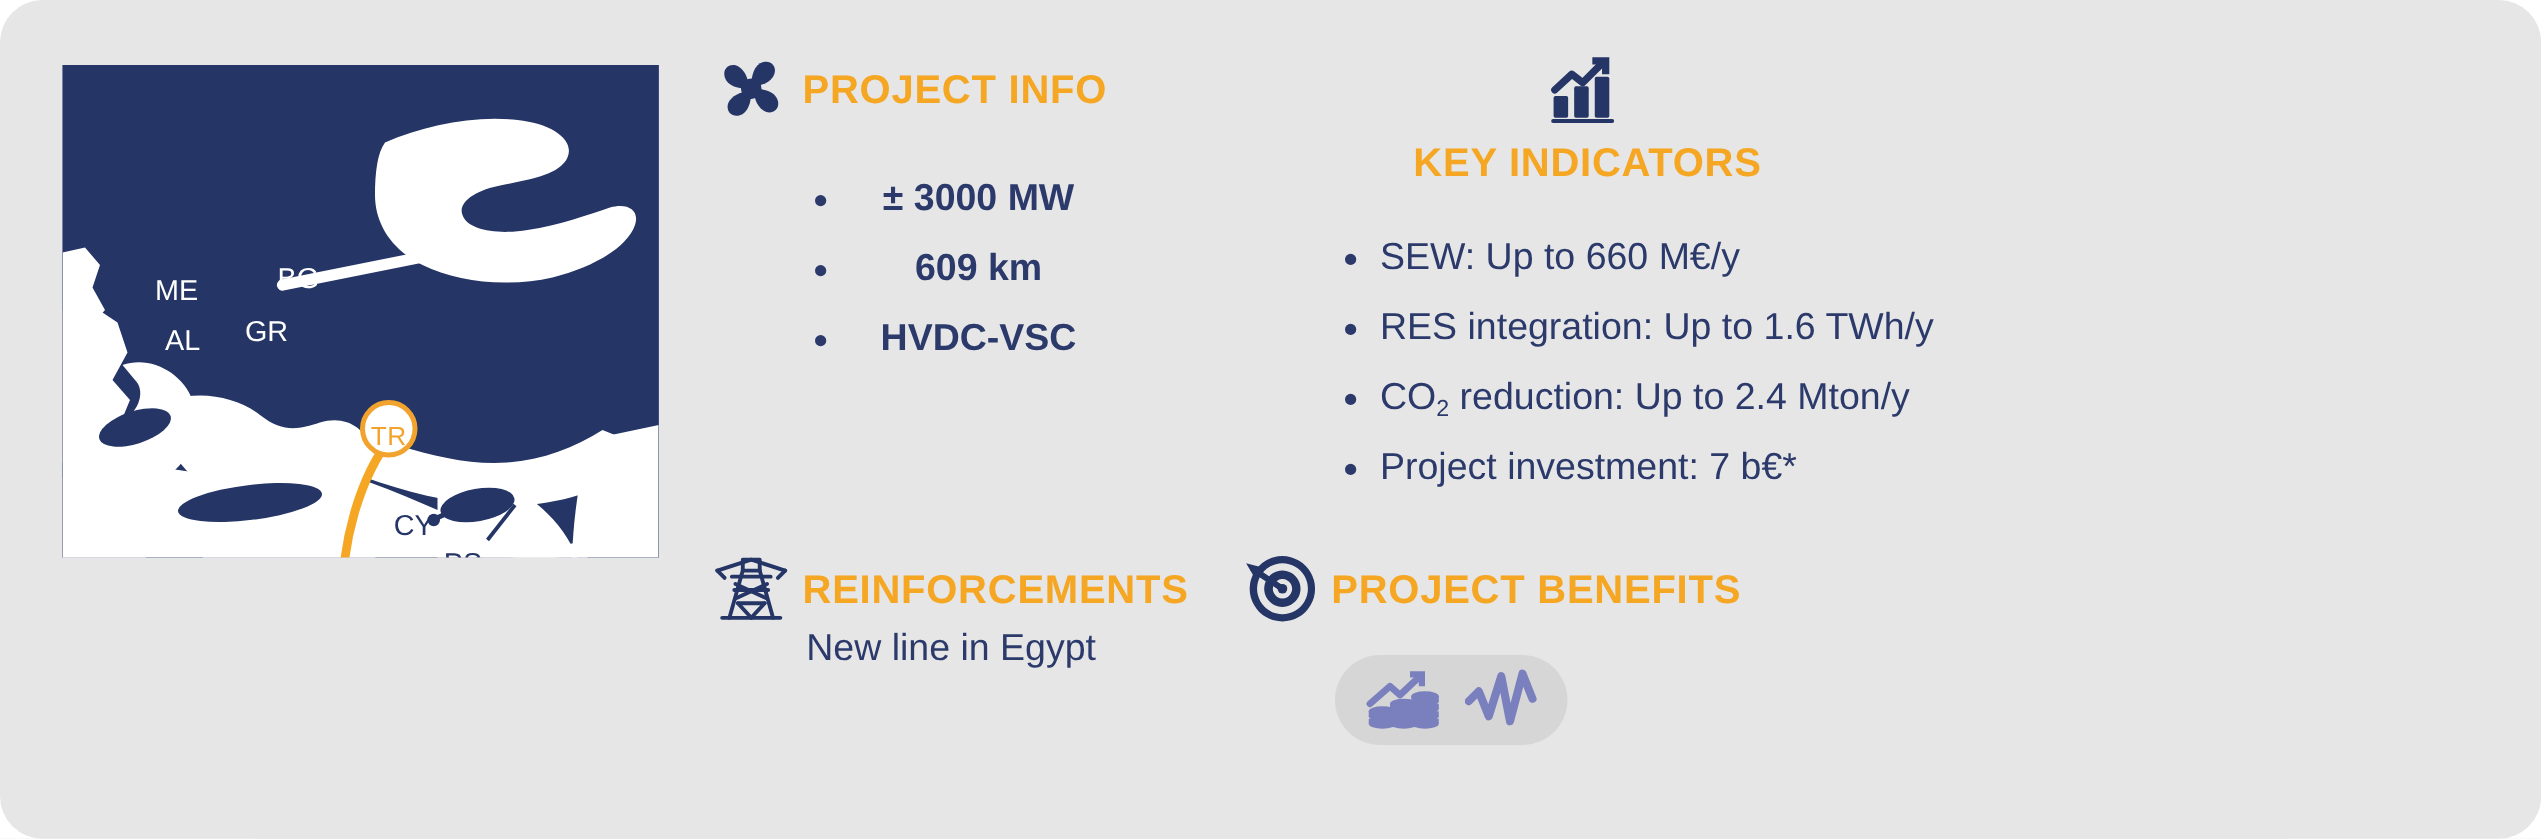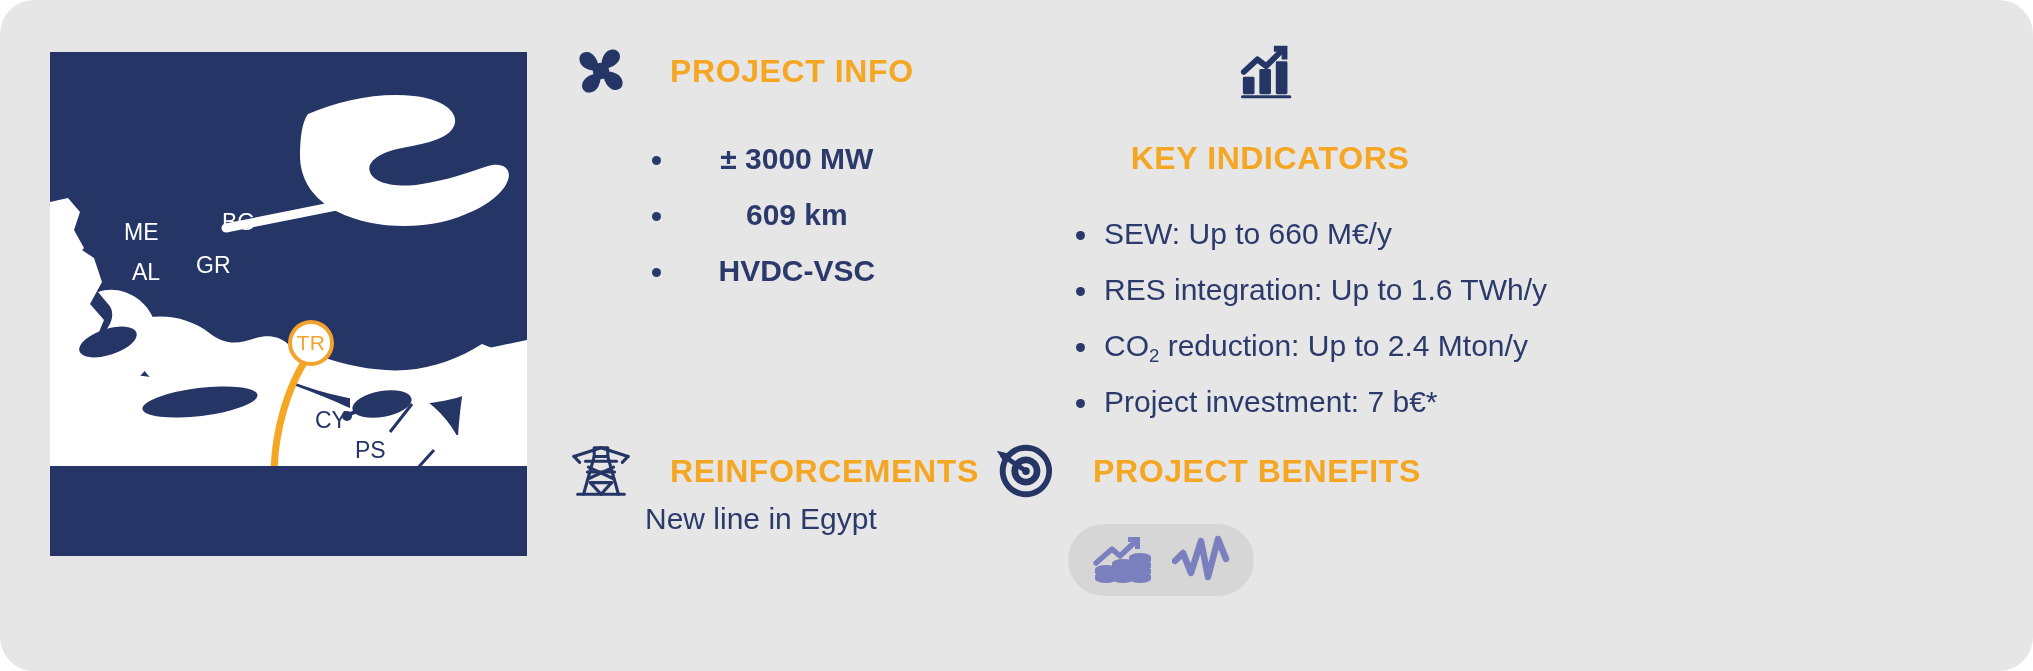--- a/index.html
+++ b/index.html
@@ -11,44 +11,44 @@
   }
   .card{
     position:absolute;left:0;top:0;width:2033px;height:671px;
     background:#e6e6e6;
     border-radius:34px;
     box-sizing:border-box;
     overflow:hidden;
   }
   
   .map-wrap{
-    position:absolute;left:50px;top:52px;width:477px;height:504px;
+    position:absolute;left:50px;top:52px;width:477px;height:394px;
     background:#243566;
     overflow:hidden;
   }
   .map-wrap svg{display:block;width:477px;height:414px;}
   .map-label{
     font-family:"Liberation Sans", sans-serif;
     font-size:23px;
     font-weight:400;
   }
   .lbl-sea{fill:#ffffff;}
   .lbl-land{fill:#243566;}
 
   .node{position:absolute;width:46px;height:46px;border-radius:50%;
     background:#ffffff;border:4px solid #f2a32e;
     display:flex;align-items:center;justify-content:center;
     box-sizing:border-box;}
   .node span{color:#f2a32e;font-size:21px;font-weight:400;letter-spacing:.5px;
     font-family:"Liberation Sans", sans-serif;}
-  #node-tr{left:238px;top:268px;}
+  #node-tr{left:238px;top:268px;align-items:flex-end;}
 
   
   .section{position:absolute;}
-  .sec-head{display:flex;align-items:center;gap:38px;}
+  .sec-head{display:flex;align-items:center;gap:10px;}
   .sec-icon{flex:0 0 auto;display:block;}
   .sec-title{
     color:#f5a623;
     font-size:32px;
     font-weight:bold;
     letter-spacing:.6px;
     font-family:"Liberation Sans", sans-serif;
     white-space:nowrap;
   }
   ul.bullets{

